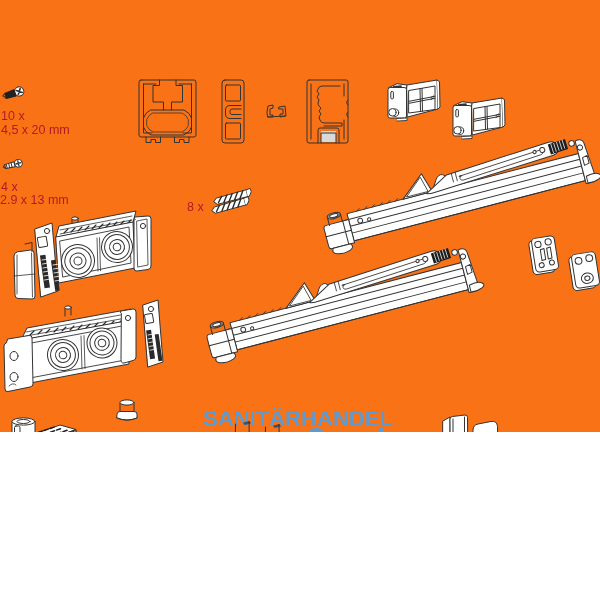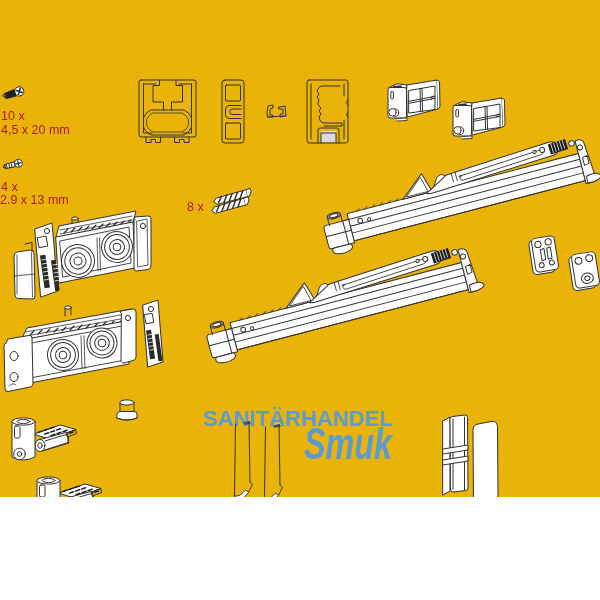--- a/index.html
+++ b/index.html
@@ -1,16 +1,16 @@
 <!DOCTYPE html>
 <html><head>
 <meta charset="utf-8">
 <style>
   html,body{margin:0;padding:0;background:#fff;}
-  .wrap{width:600px;height:497px;position:relative;overflow:hidden;background:#eab308;}
+  .wrap{width:600px;height:432px;position:relative;overflow:hidden;background:#f97316;}
   svg{position:absolute;top:0;left:0;}
   text{font-family:"Liberation Sans",sans-serif;}
 </style>
 </head>
 <body>
 <div class="wrap">
 <svg width="600" height="600" viewBox="0 0 600 600" fill="none" stroke="#333" stroke-width="1" stroke-linejoin="round" stroke-linecap="round">
 
 <g fill="#b01c26" stroke="none" font-size="12.5">
   <text x="1" y="119.5">10 x</text>

